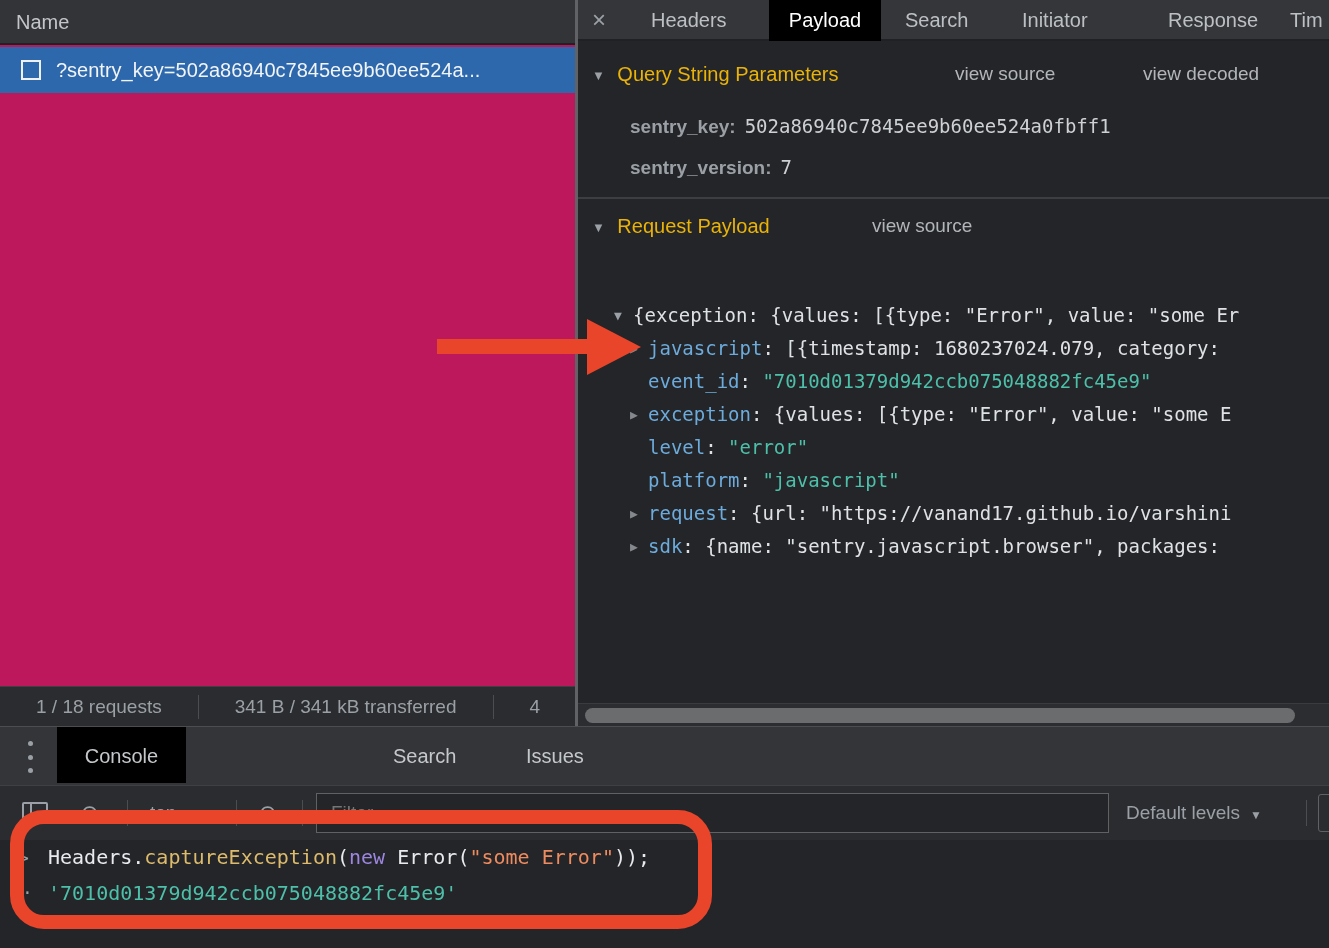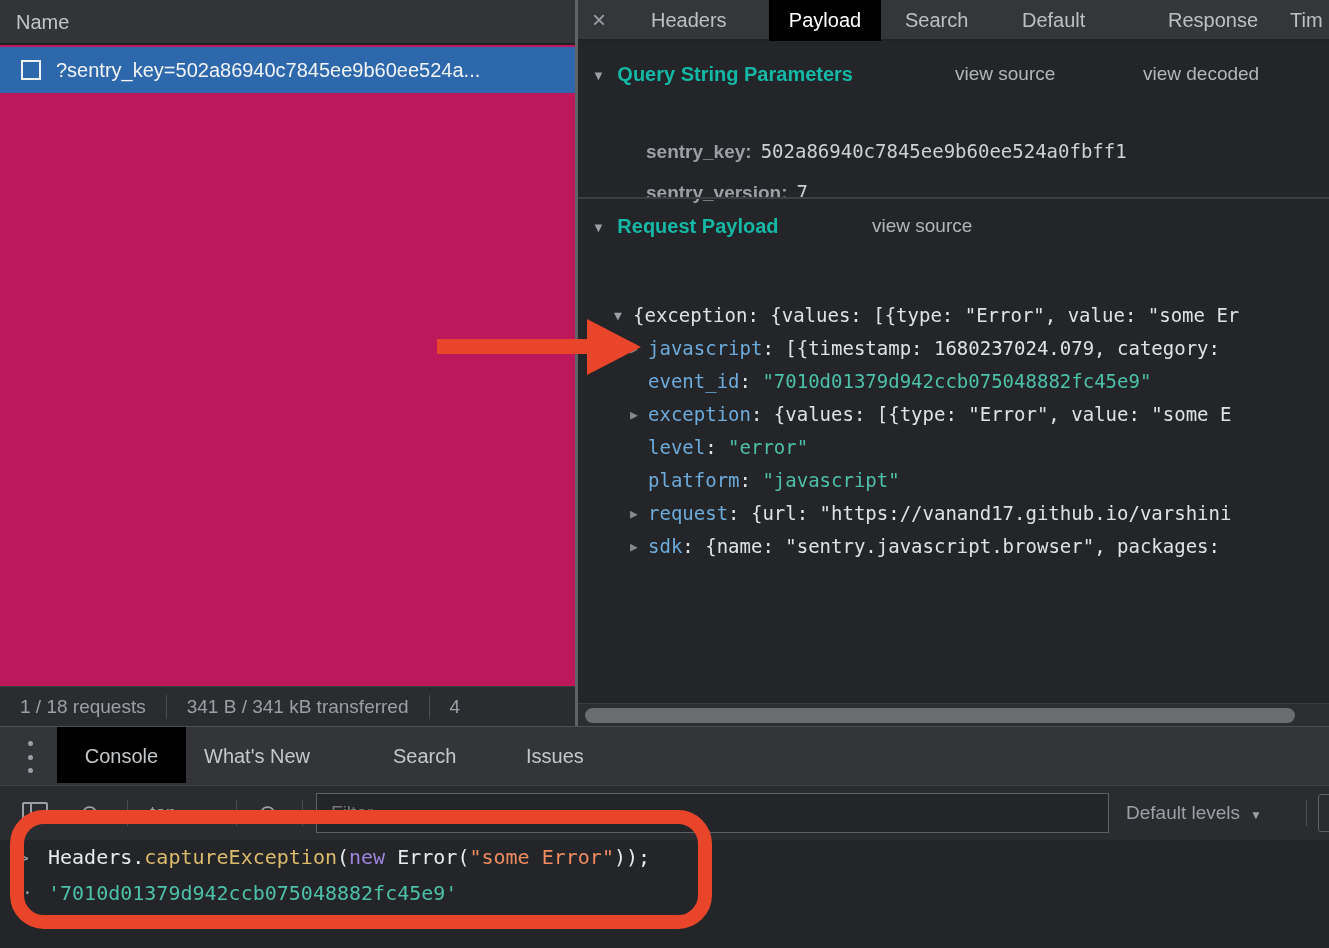--- a/index.html
+++ b/index.html
@@ -24,39 +24,39 @@
   .network-panel{position:absolute;left:0;top:0;width:575px;height:726px;background:#be185d;overflow:hidden;}
   .net-header{height:45px;background:#333438;border-bottom:2px solid #202124;
     font-size:20px;color:#c3c6c9;line-height:44px;padding-left:16px;}
   .net-row{position:absolute;left:0;top:47px;width:627px;height:46px;background:var(--selected-row-blue);
     display:flex;align-items:center;}
   .net-checkbox{width:20px;height:20px;border:2px solid #eef0f2;margin-left:21px;flex:none;background:transparent;}
   .net-row-label{margin-left:15px;font-size:20px;color:#f2f4f6;white-space:nowrap;overflow:hidden;}
   .net-statusbar{position:absolute;left:0;top:686px;width:575px;height:40px;background:#2b2c2f;
     border-top:1px solid #3e4043;display:flex;align-items:center;font-size:19px;color:#9aa0a6;white-space:nowrap;overflow:hidden;}
   .net-statusbar .sep{width:1px;height:24px;background:#4b4d50;flex:none;}
-  .net-statusbar span.stat{padding:0 20px;flex:none;text-align:center;}
+  .net-statusbar span.stat{padding:0 36px;flex:none;text-align:center;}
 
   
   .divider-vert{position:absolute;left:575px;top:0;width:3px;height:726px;background:#606265;}
 
   
   .details-panel{position:absolute;left:578px;top:0;width:751px;height:726px;background:#242528;overflow:hidden;}
   .detail-tabs{position:relative;height:41px;background:#353639;border-bottom:2px solid #202124;}
   .detail-tabs .tab{position:absolute;top:0;height:41px;line-height:41px;font-size:20px;color:#bcc0c4;white-space:nowrap;}
   .detail-tabs .close-x{position:absolute;left:14px;top:0;height:41px;line-height:39px;font-size:24px;color:#9aa0a6;}
   .tab.selected{background:#000;color:#fff;text-align:center;}
   .detail-content{position:absolute;left:0;top:43px;width:751px;height:660px;overflow:hidden;}
 
   .section-header{position:absolute;height:28px;white-space:nowrap;}
   .disc{display:inline-block;font-size:13px;color:#9aa0a6;vertical-align:1px;}
-  .section-title{font-size:20px;font-weight:bold;color:#14b8a6;margin-left:8px;}
+  .section-title{font-size:20px;font-weight:normal;color:#eab308;margin-left:8px;}
   .section-link{position:absolute;top:0;font-size:19px;color:#b2b6ba;}
 
-  .param-row{position:absolute;left:68px;white-space:nowrap;margin-top:25px;}
+  .param-row{position:absolute;left:52px;white-space:nowrap;}
   .param-key{font-size:19px;font-weight:bold;color:#9aa0a6;}
   .param-value{font-size:19px;color:#ced1d4;margin-left:9px;}
 
   .section-sep{position:absolute;left:0;width:751px;height:2px;background:#3c3e41;}
 
   .tree{position:absolute;left:0;top:256px;width:751px;font-size:19px;line-height:33px;white-space:nowrap;}
   .tree-line{position:relative;height:33px;overflow:hidden;}
   .tree-line .tri{position:absolute;top:0;width:16px;font-size:13px;color:#9aa0a6;}
   .tree-root .tri{left:36px;}
   .tree-root .code{position:absolute;left:55px;}
@@ -123,21 +123,21 @@
 </div>
 
 <div class="divider-vert"></div>
 
 <div class="details-panel">
   <div class="detail-tabs">
     <span class="close-x">×</span>
     <span class="tab" style="left:73px">Headers</span>
     <span class="tab selected" style="left:191px;width:112px">Payload</span>
     <span class="tab" style="left:327px">Search</span>
-    <span class="tab" style="left:444px">Default</span>
+    <span class="tab" style="left:444px">Initiator</span>
     <span class="tab" style="left:590px">Response</span>
     <span class="tab" style="left:712px">Tim</span>
   </div>
 
   <div class="detail-content">
 
     <div class="section-header" style="left:14px;top:20px">
       <span class="disc">▼</span>
       <span class="section-title">Query String Parameters</span>
       <span class="section-link" style="left:363px">view source</span>
@@ -197,21 +197,20 @@
 </div>
 
 <div class="console-drawer">
   <div class="console-tabs">
     <div class="kebab">
         <i></i>
         <i></i>
         <i></i>
       </div>
     <span class="tab selected" style="left:57px;width:129px">Console</span>
-    <span class="tab" style="left:204px">What's New</span>
     <span class="tab" style="left:393px">Search</span>
     <span class="tab" style="left:526px">Issues</span>
   </div>
 
   <div class="console-toolbar">
     <div class="sidebar-icon"></div>
     <span class="tb-item icon-glyph" style="left:80px">⊘</span>
     <span class="tb-sep" style="left:127px"></span>
     <span class="tb-item" style="left:150px"><span>top</span><span class="caret-down">▼</span></span>
     <span class="tb-sep" style="left:236px"></span>

